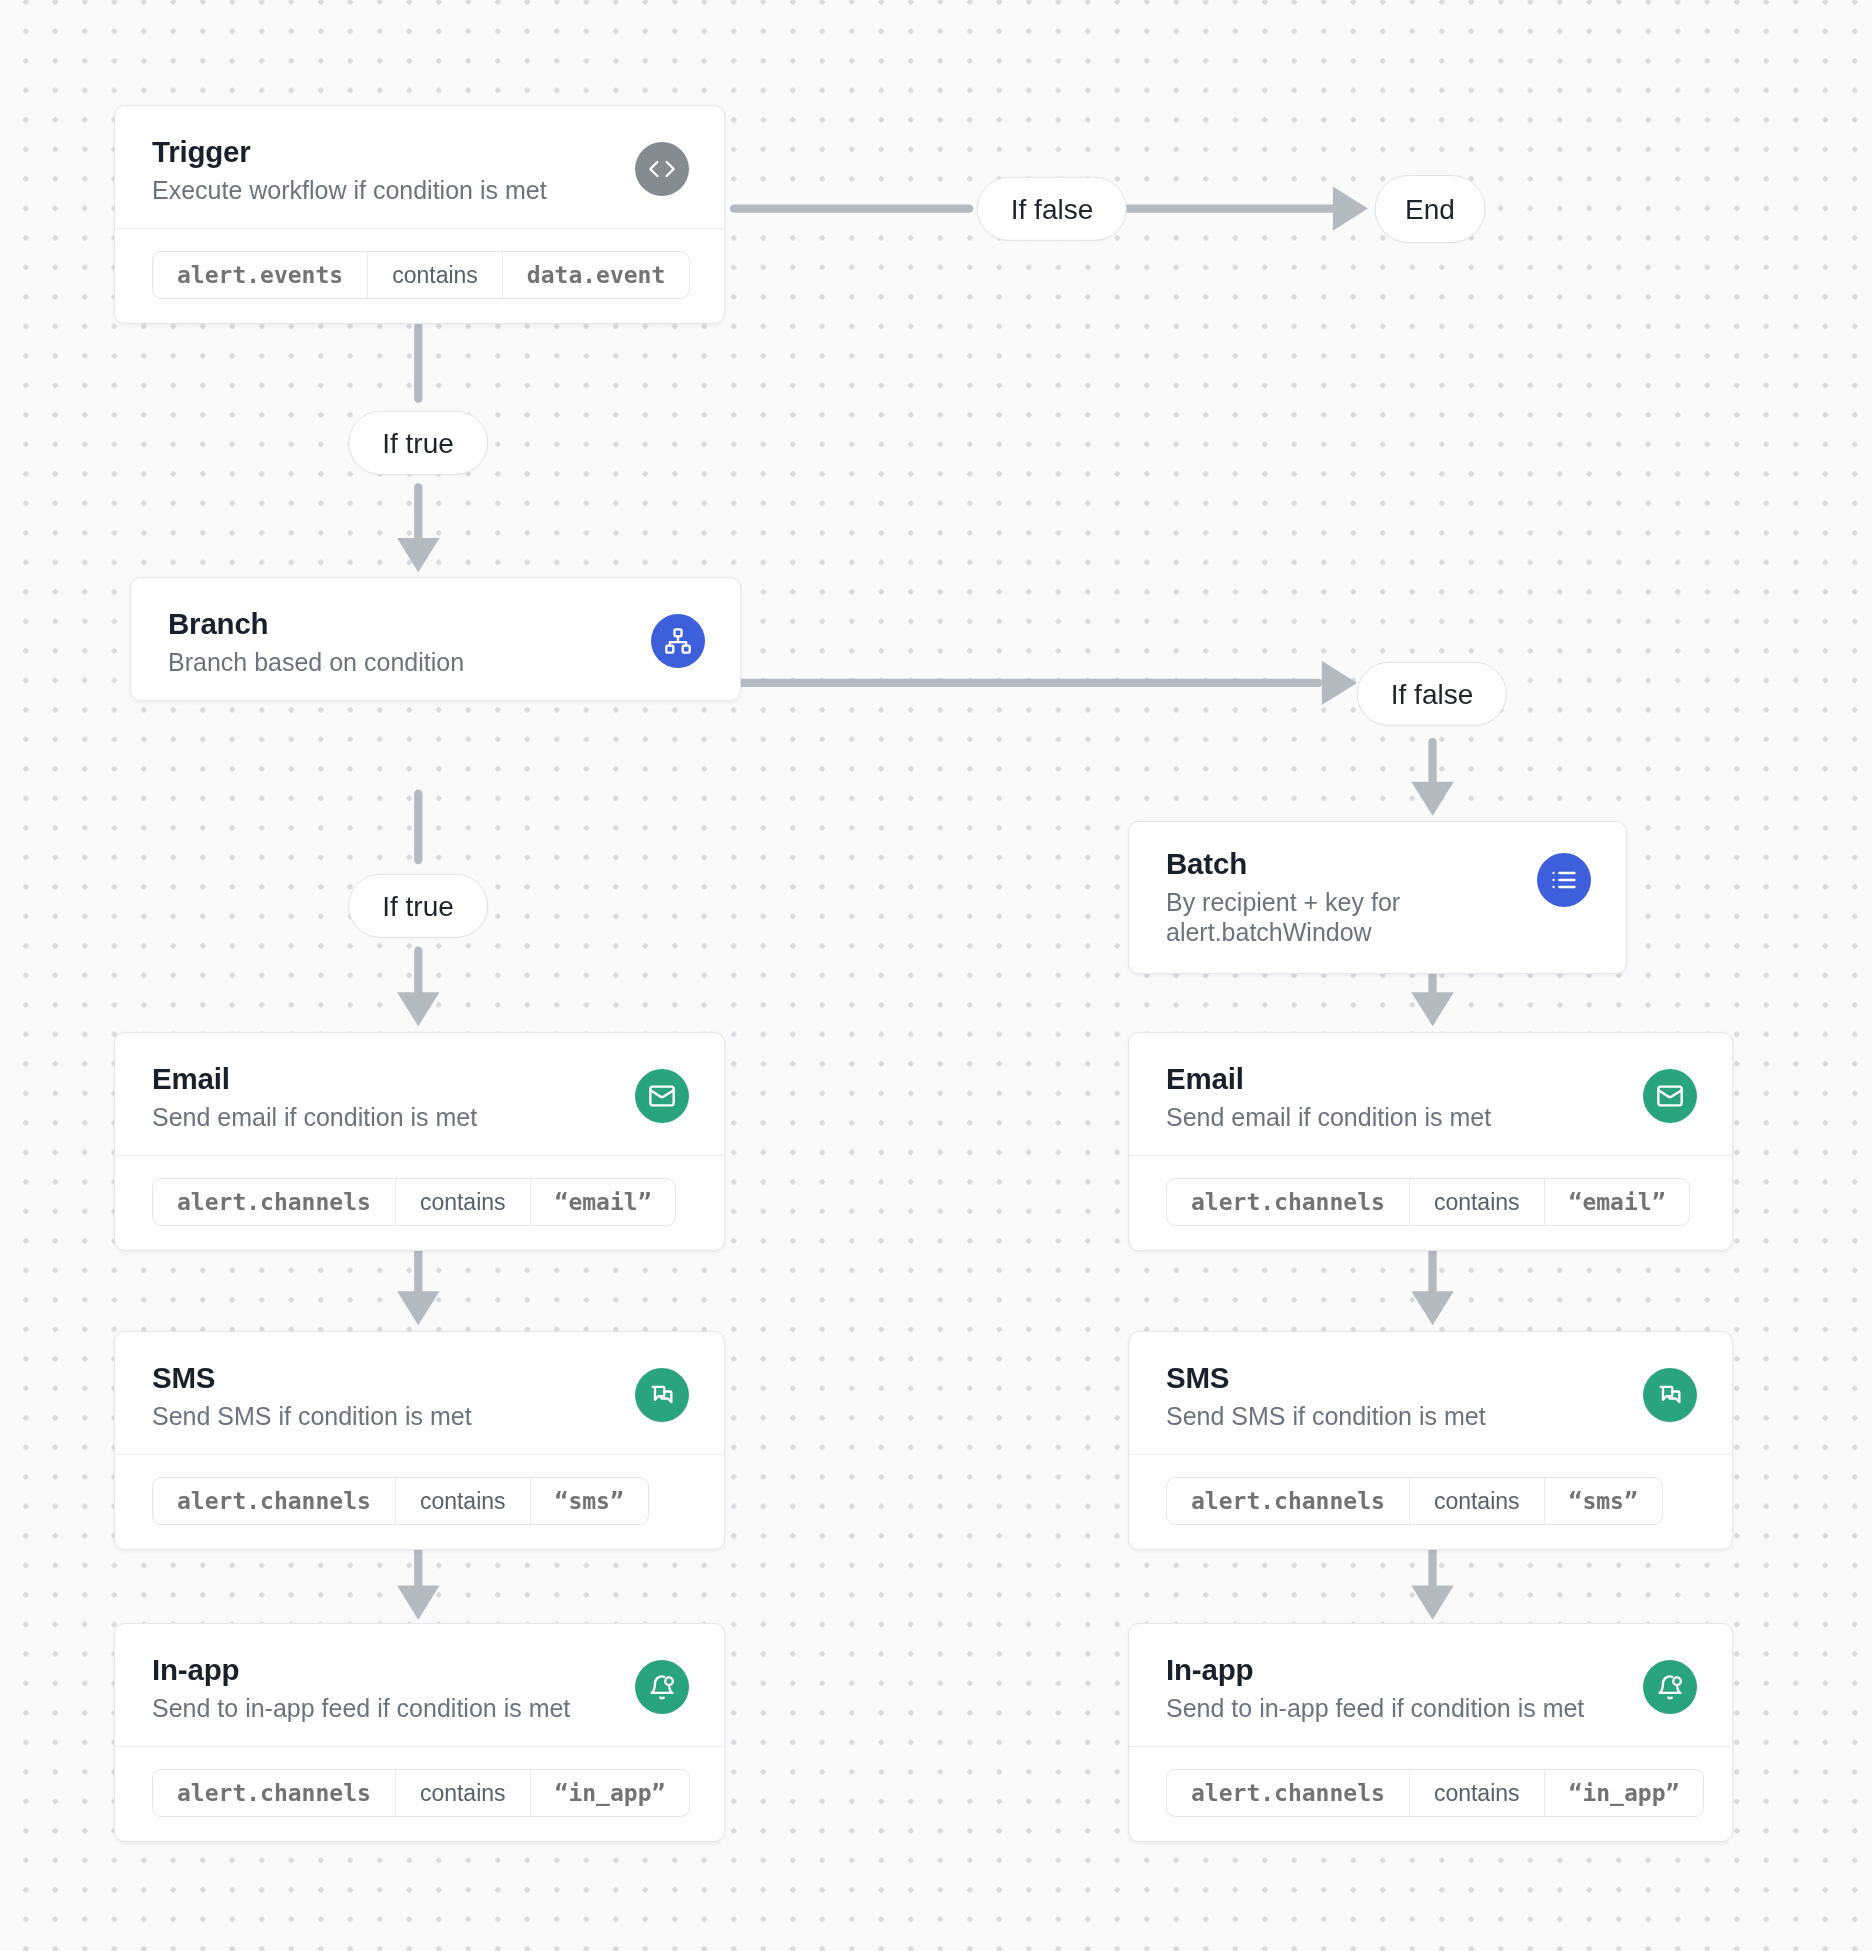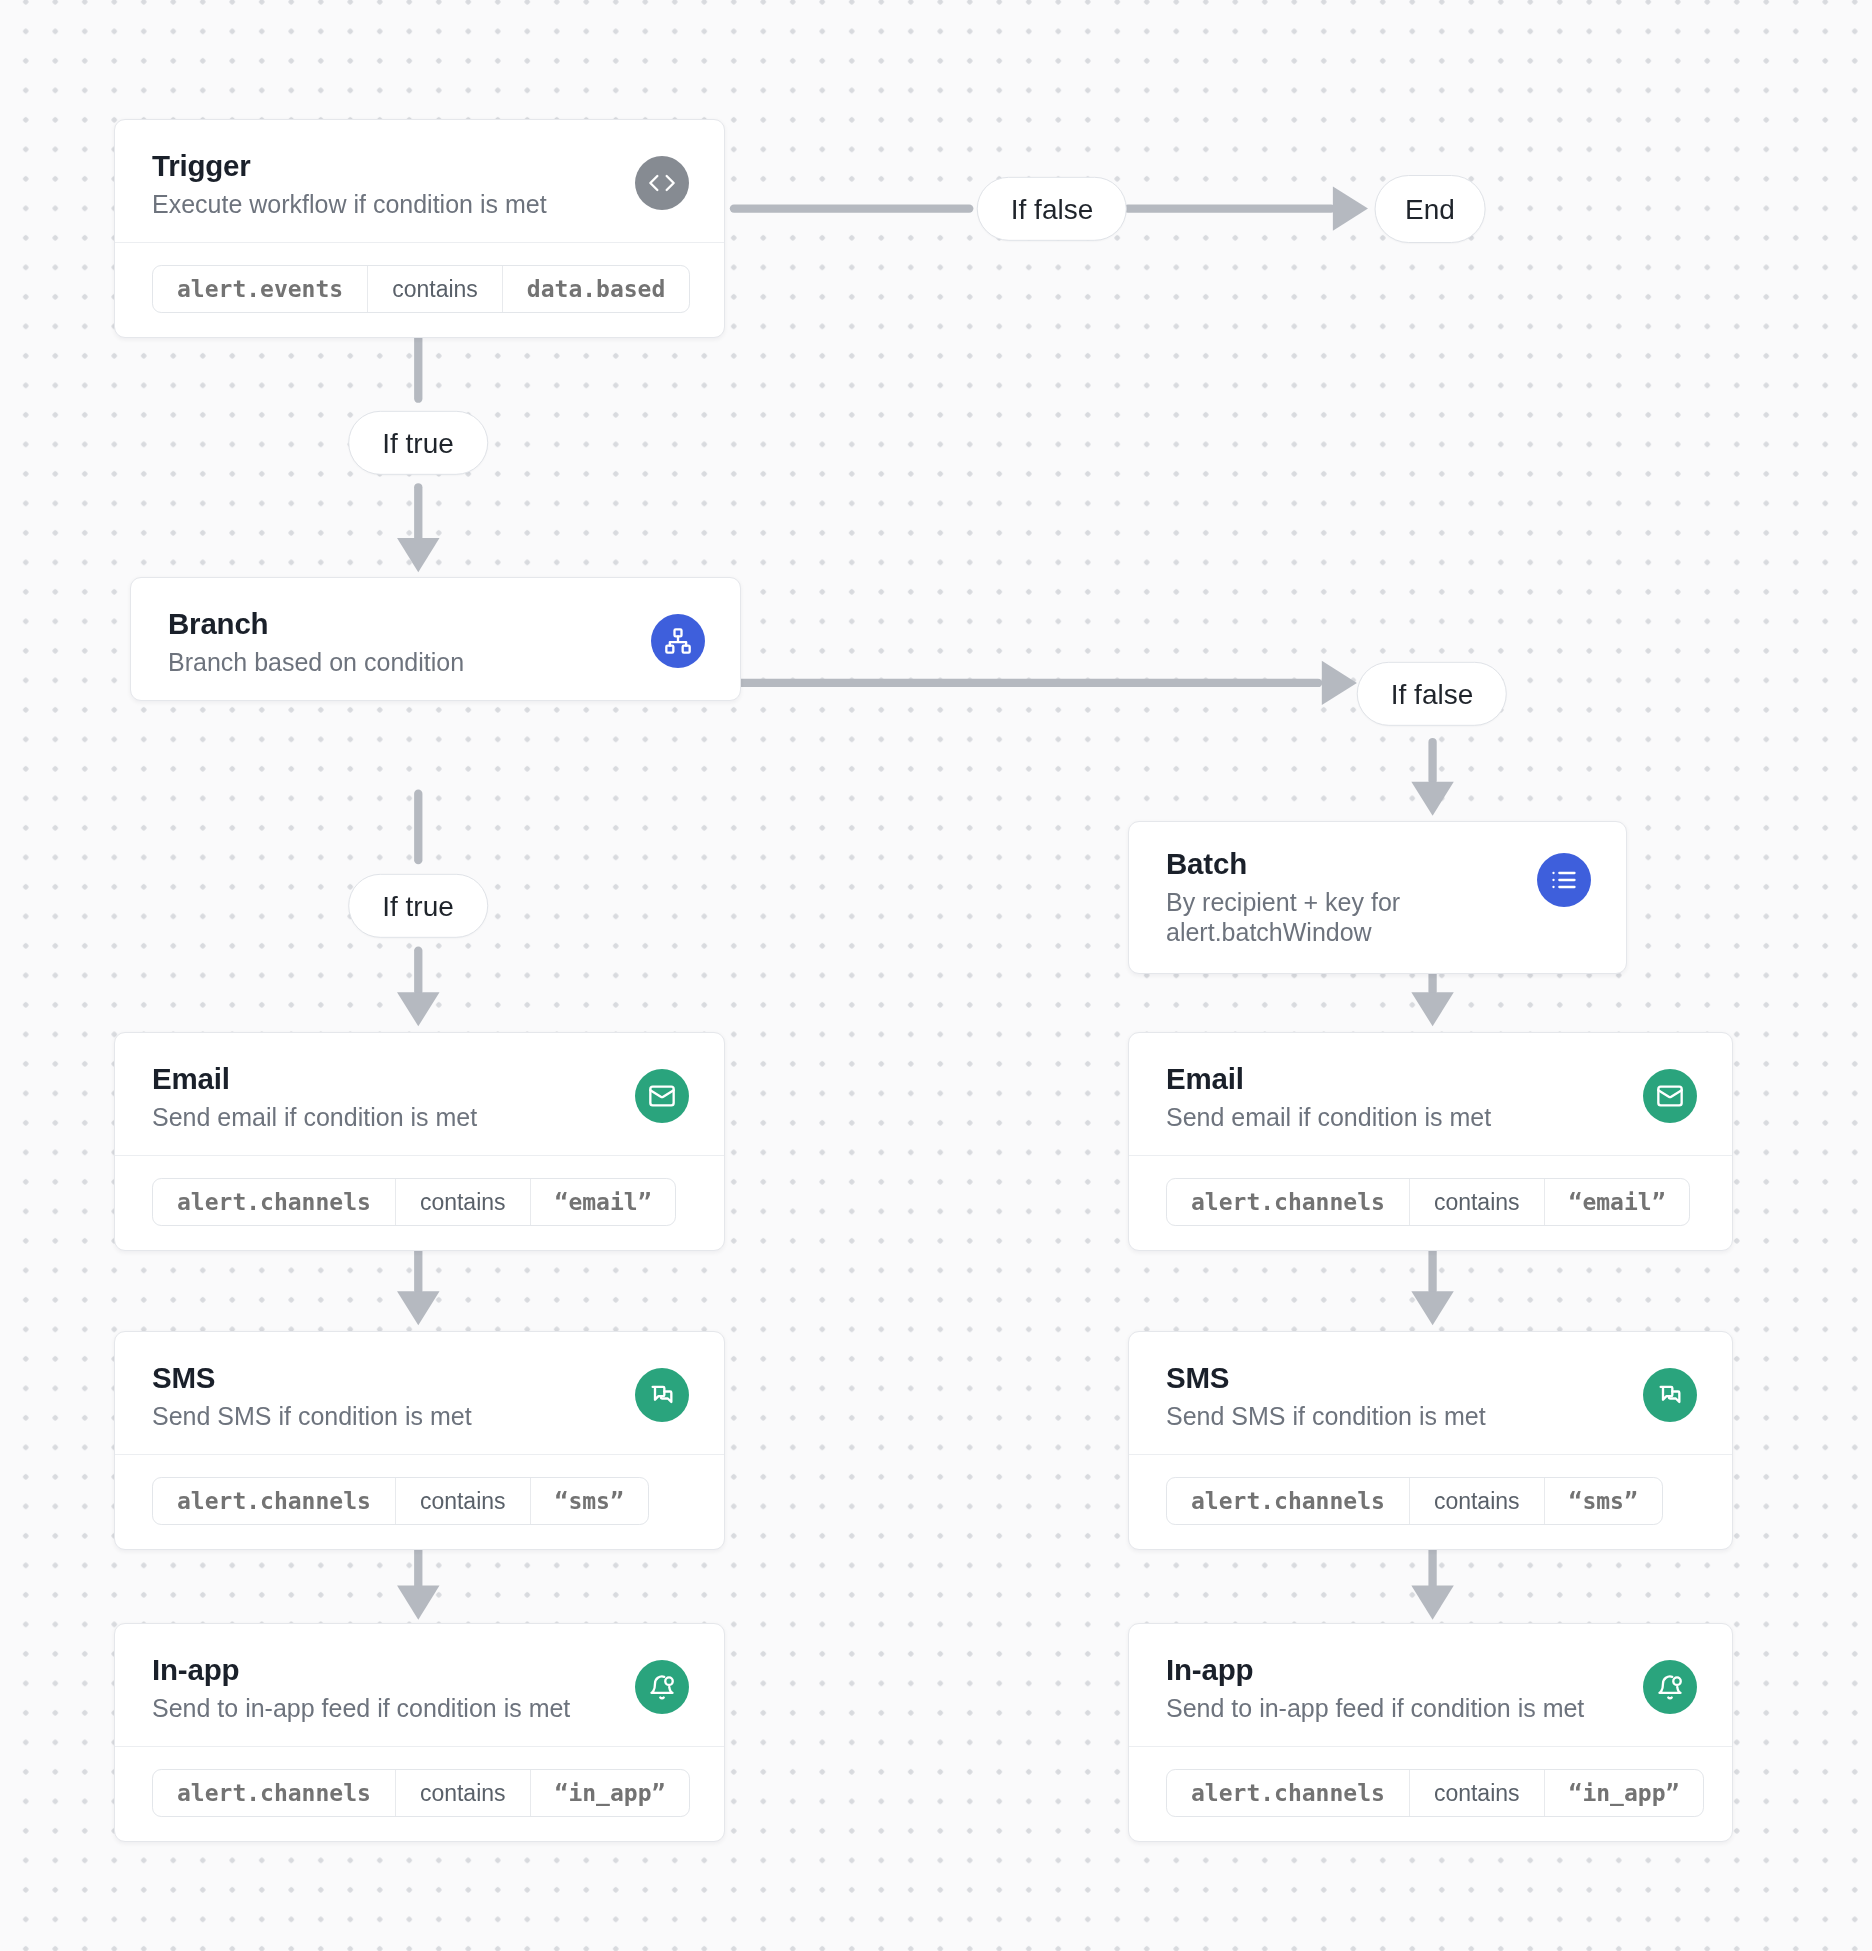--- a/index.html
+++ b/index.html
@@ -106,36 +106,36 @@
       <polygon points="453,1112 430,1075 476,1075"></polygon>
       <polygon points="453,1436 430,1399 476,1399"></polygon>
       <polygon points="453,1755 430,1718 476,1718"></polygon>
       <polygon points="1552,884 1529,847 1575,847"></polygon>
       <polygon points="1552,1112 1529,1075 1575,1075"></polygon>
       <polygon points="1552,1436 1529,1399 1575,1399"></polygon>
       <polygon points="1552,1755 1529,1718 1575,1718"></polygon>
     </g>
   </svg>
 
-  <div class="node" style="left:114px;top:105px;width:611px;margin-top:14px;">
+  <div class="node" style="left:114px;top:105px;width:611px;">
     <div class="node-header">
       <div class="node-title">Trigger</div>
       <div class="node-sub">Execute workflow if condition is met</div>
       <div class="icon-circle bg-gray">
         <svg viewBox="0 0 24 24">
             <polyline points="16 18 22 12 16 6"></polyline>
             <polyline points="8 6 2 12 8 18"></polyline>
           </svg>
       </div>
     </div>
     <div class="node-cond-row">
       <div class="cond">
         <div class="cond-cell cond-field">alert.events</div>
         <div class="cond-cell cond-op">contains</div>
-        <div class="cond-cell cond-value">data.based</div>
+        <div class="cond-cell cond-value">data.event</div>
       </div>
     </div>
   </div>
 
   <div class="node" style="left:114px;top:577px;width:611px;margin-left:16px;">
     <div class="node-header">
       <div class="node-title">Branch</div>
       <div class="node-sub">Branch based on condition</div>
       <div class="icon-circle bg-blue">
         <svg viewBox="0 0 24 24">

